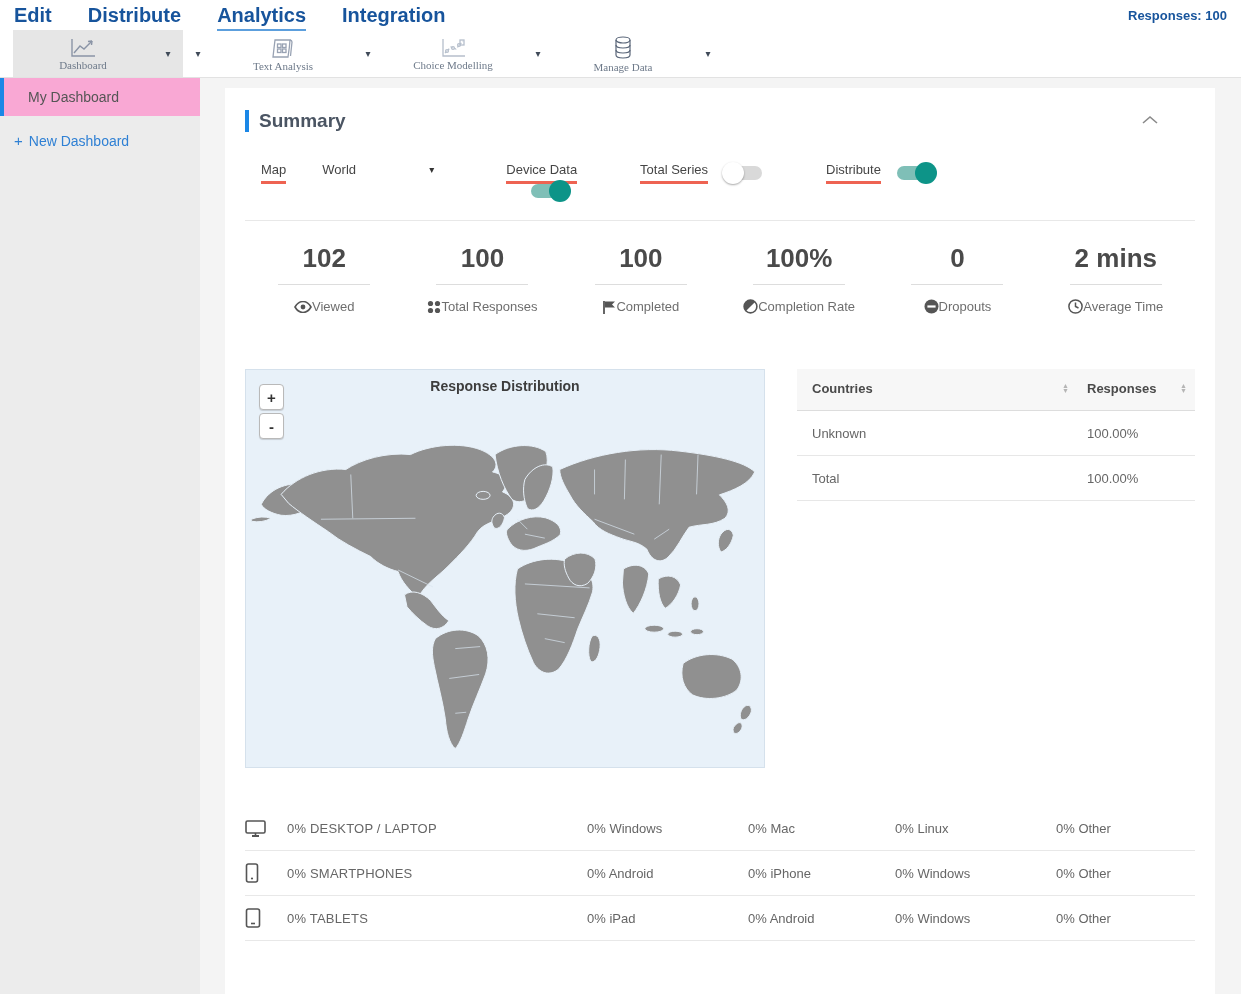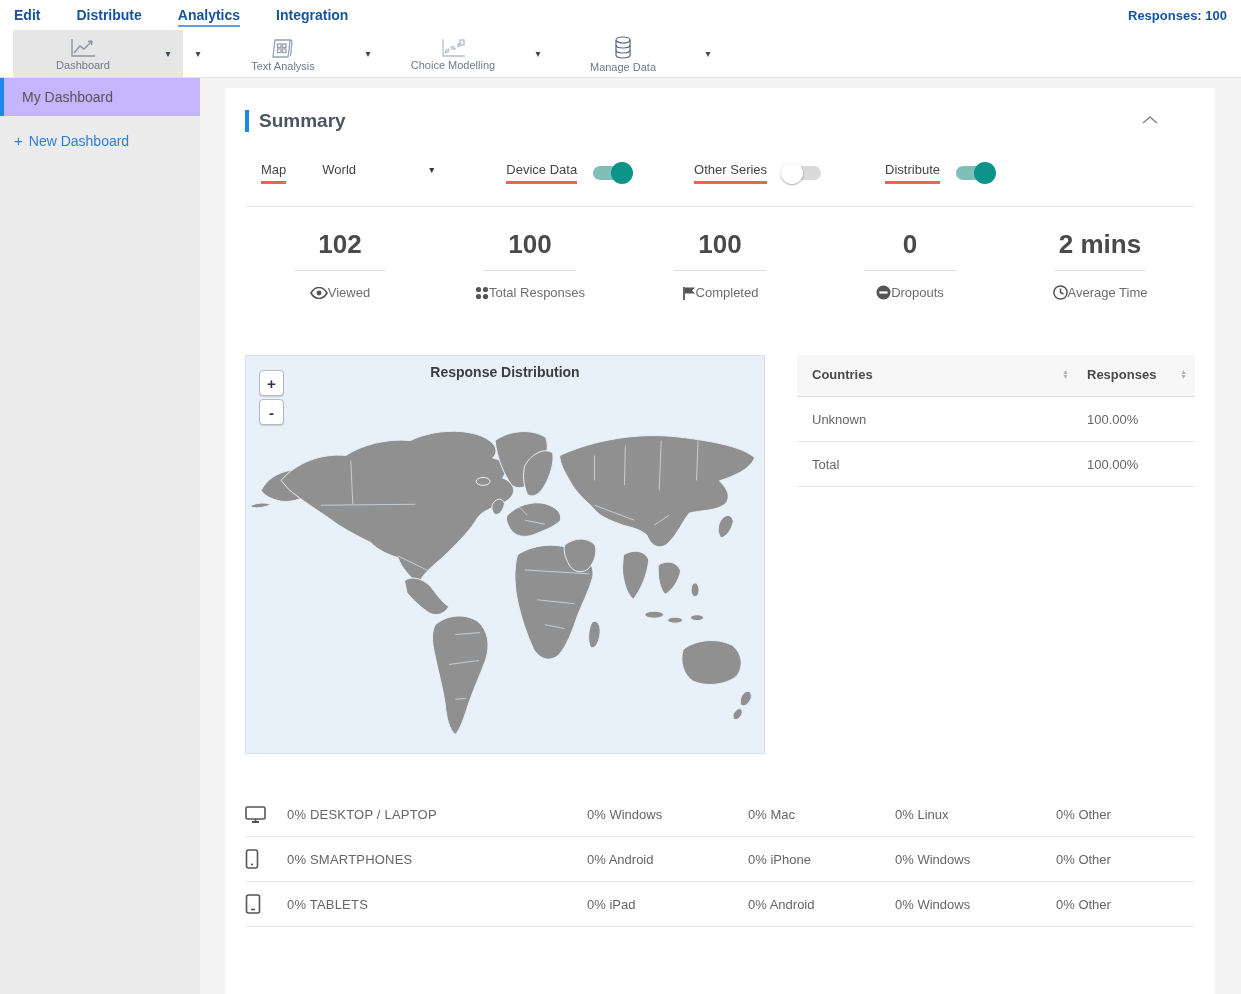--- a/index.html
+++ b/index.html
@@ -1,39 +1,39 @@
 <!DOCTYPE html>
 <html><head>
 <meta charset="utf-8">
 <style>
   * { margin:0; padding:0; box-sizing:border-box; }
   html,body { width:1241px; height:994px; }
   body { font-family:"Liberation Sans","DejaVu Sans",sans-serif; background:#f4f4f4; color:#555; overflow:hidden; }
 
   
   .topnav { height:30px; background:#fff; display:flex; align-items:center; padding:0 14px; }
-  .topnav .nav-item { font-size:14px; font-weight:700; color:#17549c; margin-right:36px; padding:4px 0 2px; cursor:pointer; border-bottom:2px solid transparent; }
+  .topnav .nav-item { font-size:20px; font-weight:700; color:#17549c; margin-right:36px; padding:4px 0 2px; cursor:pointer; border-bottom:2px solid transparent; }
   .topnav .nav-item.active { border-bottom:2px solid #5c9fdd; }
   .topnav .responses { margin-left:auto; font-size:13px; font-weight:700; color:#17549c; }
 
   
   .toolbar { height:48px; background:#fff; border-bottom:1px solid #e2e2e2; display:flex; align-items:stretch; padding-left:13px; }
   .tool-item { display:flex; align-items:center; cursor:pointer; }
   .tool-block { width:140px; display:flex; flex-direction:column; align-items:center; justify-content:center; height:100%; }
   .tool-item.active { background:#e6e6e6; }
   .tool-item.active .tool-caret { }
-  .tool-label { font-size:11px; color:#6e7a8a; margin-top:0; }
+  .tool-label { font-size:11px; color:#6e7a8a; margin-top:0;font-family:Liberation Serif, serif; }
   .tool-caret { font-size:10px; color:#3f4a58; width:30px; text-align:center; }
   .tool-icon svg { display:block; }
 
   
   .page-body { display:flex; height:964px; }
   .sidebar { width:200px; background:#ececec; flex:none; }
   .sb-item { height:38px; display:flex; align-items:center; padding-left:14px; font-size:14px; color:#555; cursor:pointer; }
-  .sb-item.active { background:#c4b5fd; border-left:4px solid #1b87e6; padding-left:18px; }
+  .sb-item.active { background:#f9a8d4; border-left:4px solid #1b87e6; padding-left:24px; }
   .sb-new { margin:16px 0 0 14px; font-size:14px; color:#2f80d4; cursor:pointer; display:flex; align-items:center; gap:6px; }
   .sb-new .plus { font-size:15px; }
 
   .main { flex:1; background:#f4f4f4; padding:10px 26px 9px 25px; overflow:hidden; }
   .card { background:#fff; height:100%; padding:0 20px; }
 
   
   .summary-head { display:flex; align-items:center; padding-top:22px; }
   .accent-bar { width:4px; height:22px; background:#1b87e6; margin-right:10px; }
   .summary-title { font-size:19px; font-weight:700; color:#4b5563; }
@@ -193,29 +193,29 @@
         </span>
       </div>
 
       <div class="controls">
         <span class="ctl-label">Map</span>
         <div class="map-select">
           <span class="sel-value">World</span>
           <span class="sel-caret">▾</span>
         </div>
 
-        <div class="ctl-group" style="margin-left:72px;">
+        <div class="ctl-group" style="margin-left:72px;flex-direction:column;">
           <span class="ctl-label">Device Data</span>
           <span class="toggle on">
               <span class="knob"></span>
             </span>
         </div>
 
         <div class="ctl-group" style="margin-left:63px;">
-          <span class="ctl-label">Other Series</span>
+          <span class="ctl-label">Total Series</span>
           <span class="toggle off">
               <span class="knob"></span>
             </span>
         </div>
 
         <div class="ctl-group" style="margin-left:64px;">
           <span class="ctl-label">Distribute</span>
           <span class="toggle on">
               <span class="knob"></span>
             </span>
@@ -257,20 +257,31 @@
           <div class="stat-rule"></div>
           <div class="stat-label">
             <svg width="14" height="14" viewBox="0 0 14 14">
                 <path d="M2 1 V14" stroke="#555" stroke-width="1.8"></path>
                 <path d="M3 1.5 H13 L10 4.5 L13 7.5 H3 Z" fill="#555"></path>
               </svg>
             <span>Completed</span>
           </div>
         </div>
 
+        <div class="stat">
+          <div class="stat-value">100%</div>
+          <div class="stat-rule"></div>
+          <div class="stat-label">
+            <svg width="15" height="15" viewBox="0 0 15 15">
+                <circle cx="7.5" cy="7.5" r="6.4" fill="none" stroke="#555" stroke-width="1.6"></circle>
+                <path d="M7.5 1.1 A6.4 6.4 0 0 0 7.5 13.9 Z" fill="#555" transform="rotate(45 7.5 7.5)"></path>
+              </svg>
+            <span>Completion Rate</span>
+          </div>
+        </div>
 
         <div class="stat">
           <div class="stat-value">0</div>
           <div class="stat-rule"></div>
           <div class="stat-label">
             <svg width="15" height="15" viewBox="0 0 15 15">
                 <circle cx="7.5" cy="7.5" r="7" fill="#555"></circle>
                 <rect x="3.4" y="6.4" width="8.2" height="2.2" fill="#fff"></rect>
               </svg>
             <span>Dropouts</span>

